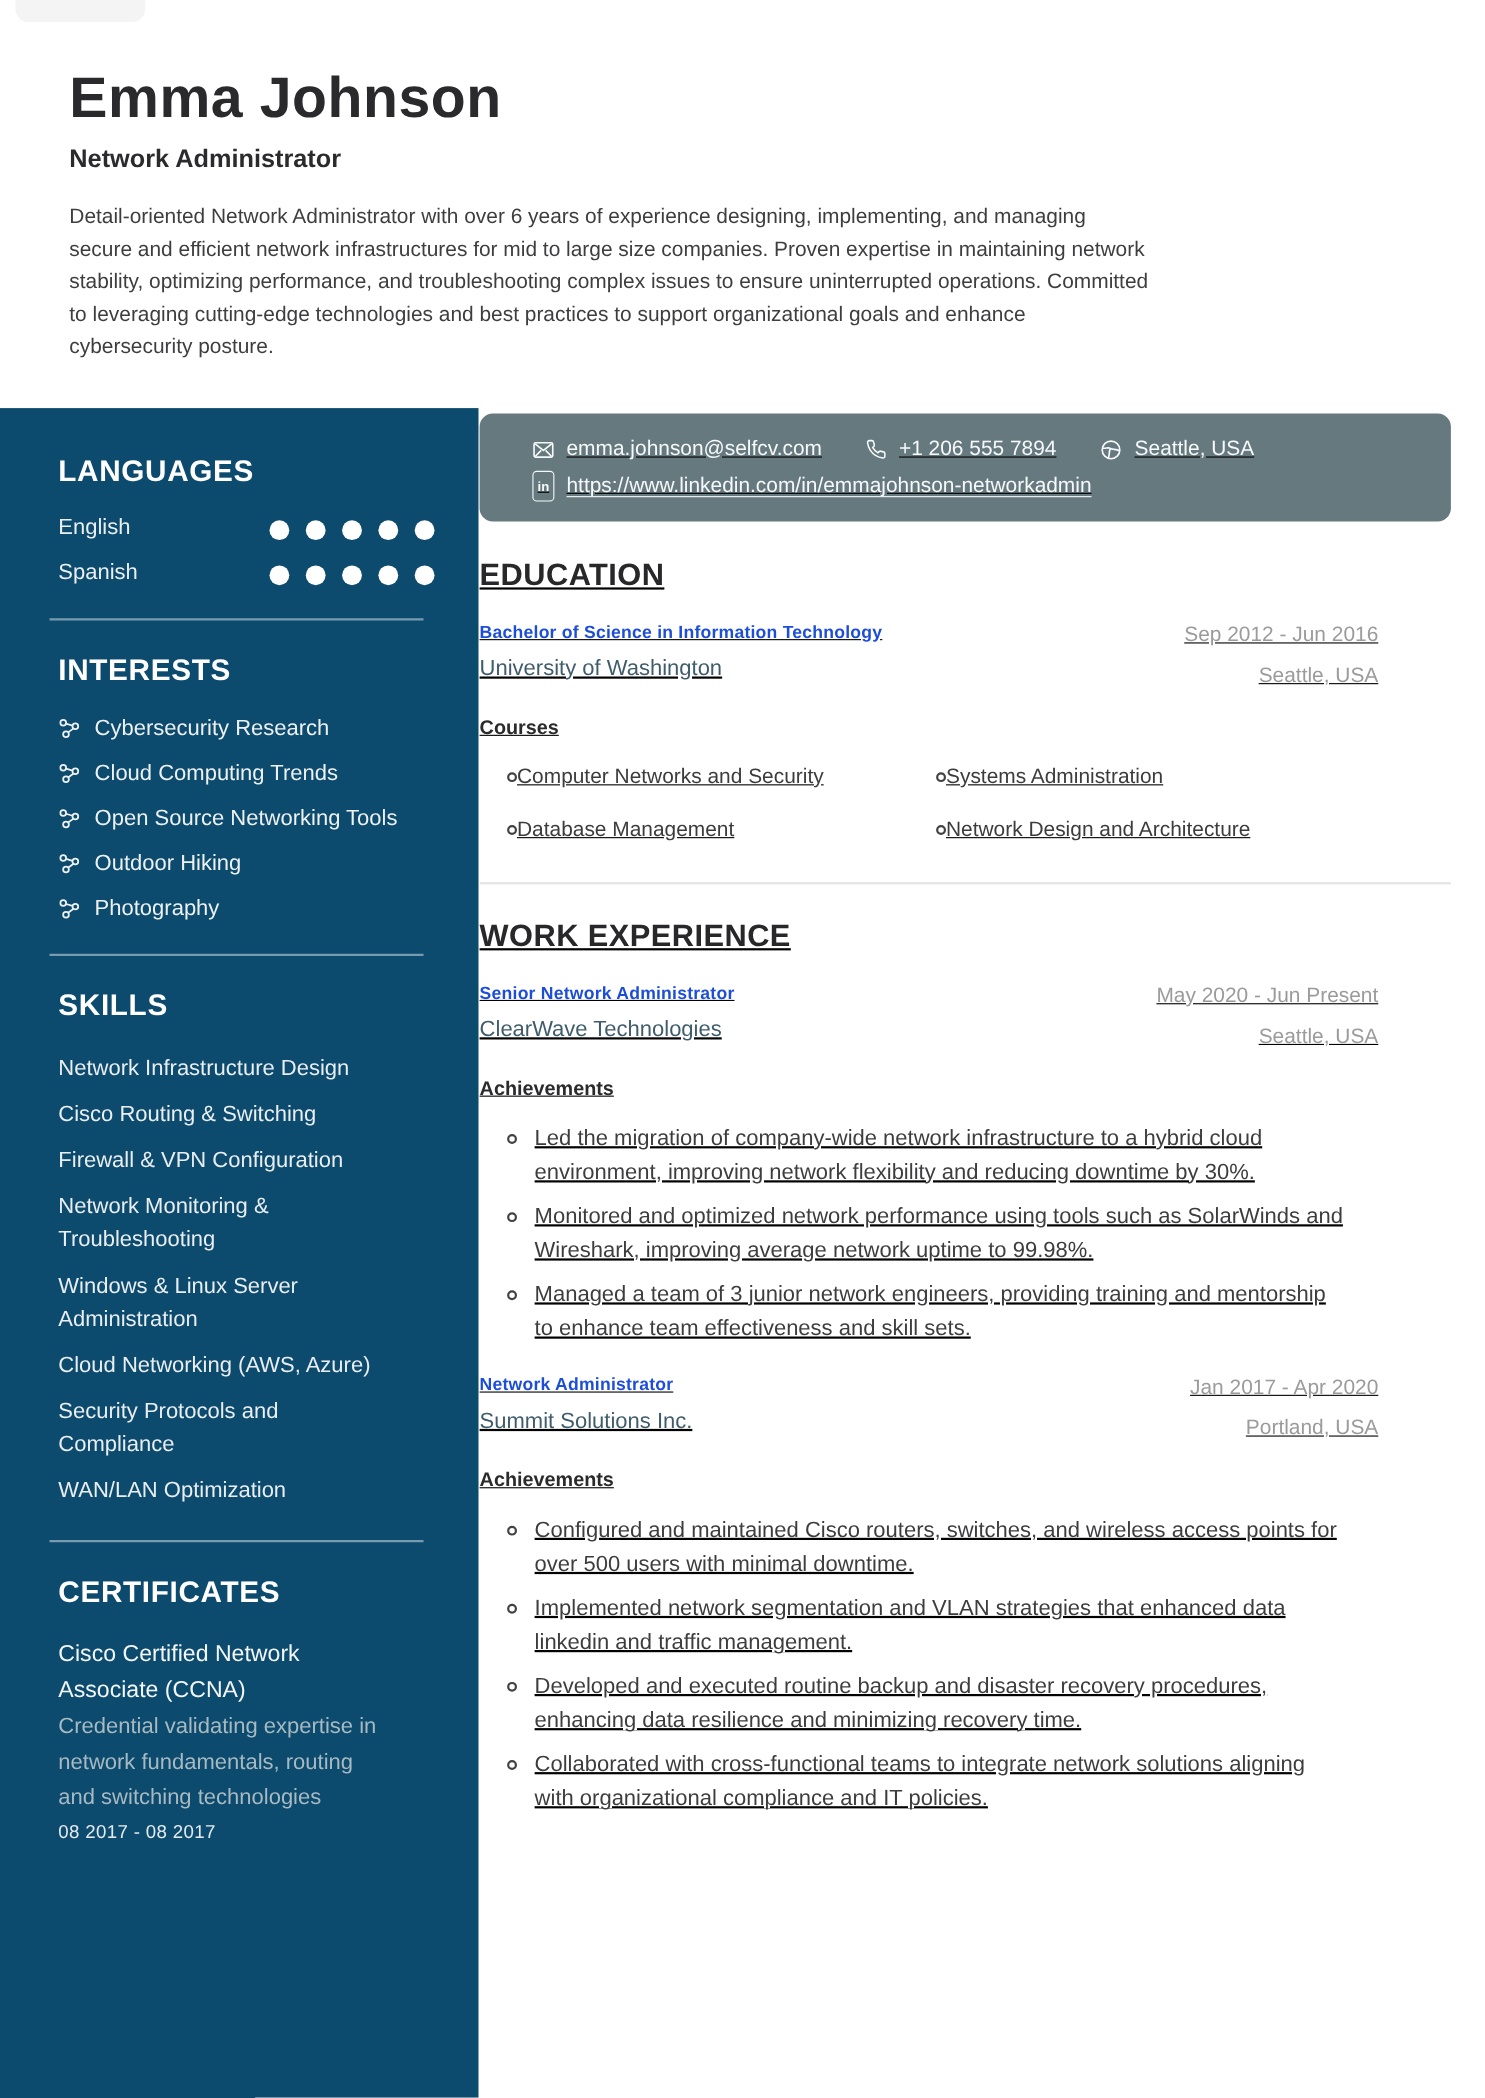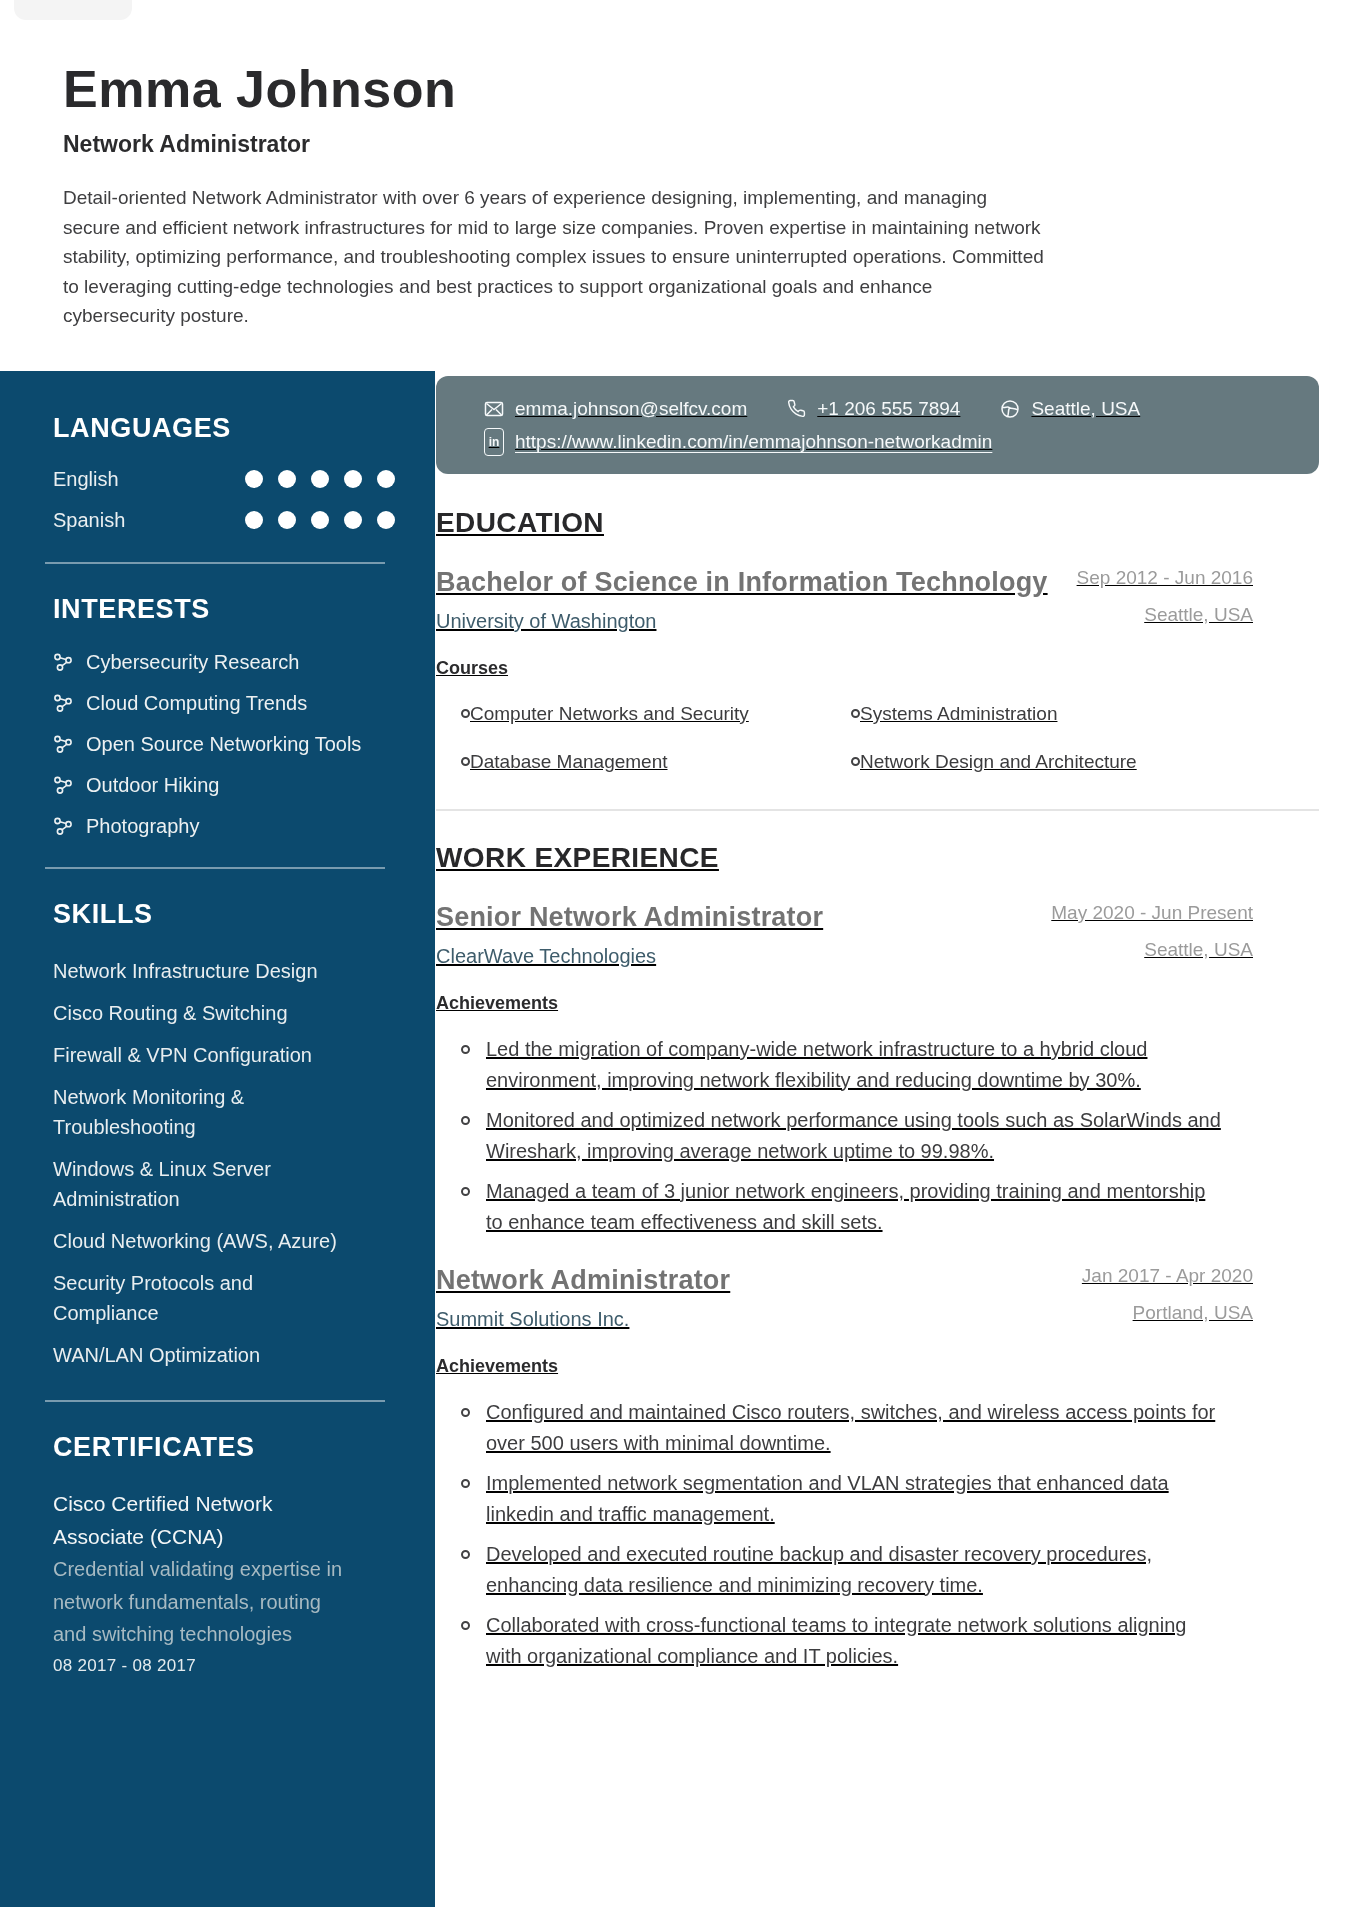--- a/index.html
+++ b/index.html
@@ -16,21 +16,21 @@
   .job-title { font-size:23px; font-weight:700; color:#2b2b2d; margin-top:13px; }
   .summary { margin-top:25px; font-size:19px; line-height:29.5px; color:#3e3e40; width:985px; }
 
   
   .sidebar { position:absolute; left:0; top:371px; width:435px; height:1852px;
     background:#0c4a6e; color:#e9eef0; padding:42px 40px 40px 53px; }
   .side-section-title { font-size:27px; font-weight:800; color:#ffffff; letter-spacing:0.6px; }
   .side-divider { border:none; border-top:2px solid rgba(255,255,255,0.45); margin:30px 0 30px 0; width:340px; margin-left:-8px; }
 
   .lang-list { margin-top:23px; }
-  .lang-row { display:flex; justify-content:space-between; align-items:center; margin-bottom:17px; height:24px; }
+  .lang-row { display:flex; justify-content:space-between; align-items:flex-end; margin-bottom:17px; height:24px; }
   .lang-name { font-size:20px; color:#eaeff1; }
   .dots { display:flex; gap:15px; }
   .dot { width:18px; height:18px; border-radius:50%; background:#ffffff; }
 
   .interest-list { margin-top:26px; }
   .interest-row { display:flex; align-items:center; gap:13px; margin-bottom:19px; font-size:20px; color:#edf1f2; height:22px;}
   .interest-row svg { flex:none; }
 
   .skill-list { margin-top:26px; }
   .skill-item { font-size:20px; line-height:30px; margin-bottom:12px; color:#e9eef0; max-width:308px; }
@@ -49,21 +49,21 @@
   .contact-item { display:flex; align-items:center; gap:11px; font-size:19px; white-space:nowrap; }
   .contact-item svg { flex:none; display:block; }
   .li-badge { width:20px; height:28px; border:1.6px solid #f6f9fa; border-radius:4px;
     display:flex; align-items:center; justify-content:center; font-size:12px; font-weight:700; flex:none; }
   .link { text-decoration:underline; text-underline-offset:4px; cursor:pointer; }
 
   .section-title { font-size:28px; font-weight:800; color:#28282a; letter-spacing:0.4px; }
   .edu-section { margin-top:33px; }
 
   .entry-head { display:flex; justify-content:space-between; margin-top:28px; }
-  .entry-title { font-size:27px; font-weight:800; color:#737373; letter-spacing:0.2px; }
+  .entry-title { font-size:16px; font-weight:800; color:#1d4ed8; letter-spacing:0.2px; }
   .entry-org { font-size:20px; color:#3e5c6b; margin-top:12px; }
   .entry-right { text-align:right; padding-right:66px; white-space:nowrap; }
   .entry-dates { font-size:19px; color:#9b9b9b; }
   .entry-loc { font-size:19px; color:#9b9b9b; margin-top:15px; }
 
   .sub-label { font-size:18px; font-weight:700; color:#2b2b2d; margin-top:25px; }
 
   .courses-grid { display:grid; grid-template-columns:390px 1fr; row-gap:26px; margin:24px 0 0 25px; }
   .course-item { display:flex; font-size:19px; color:#3c3c3e; }
   .o-bullet { width:9px; height:9px; border:2px solid #424244; border-radius:50%; flex:none; margin-top:6px; }

